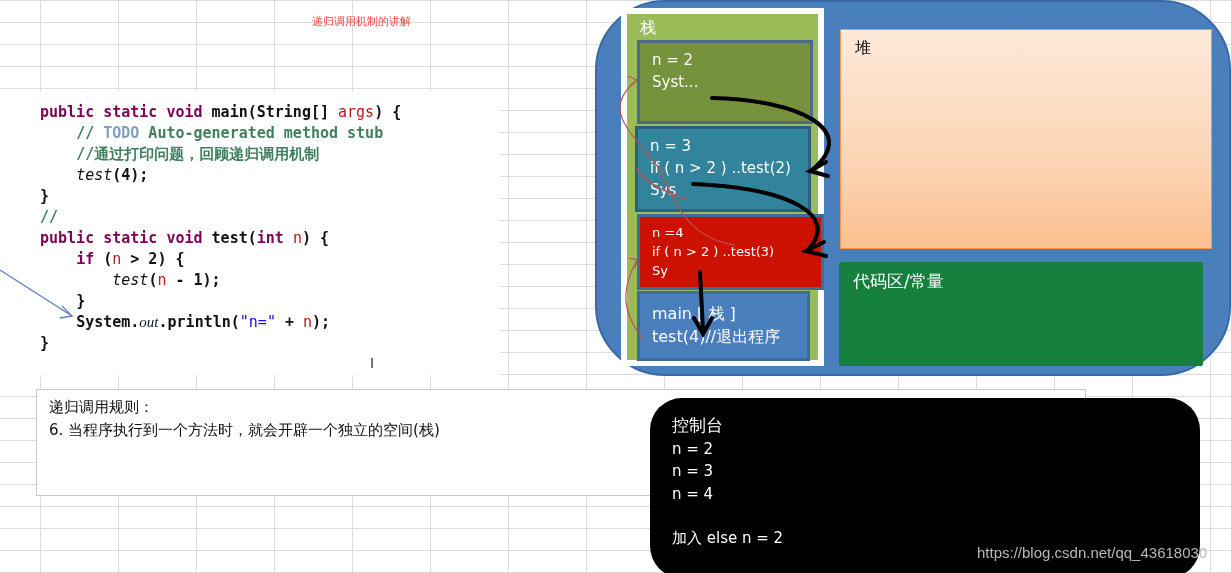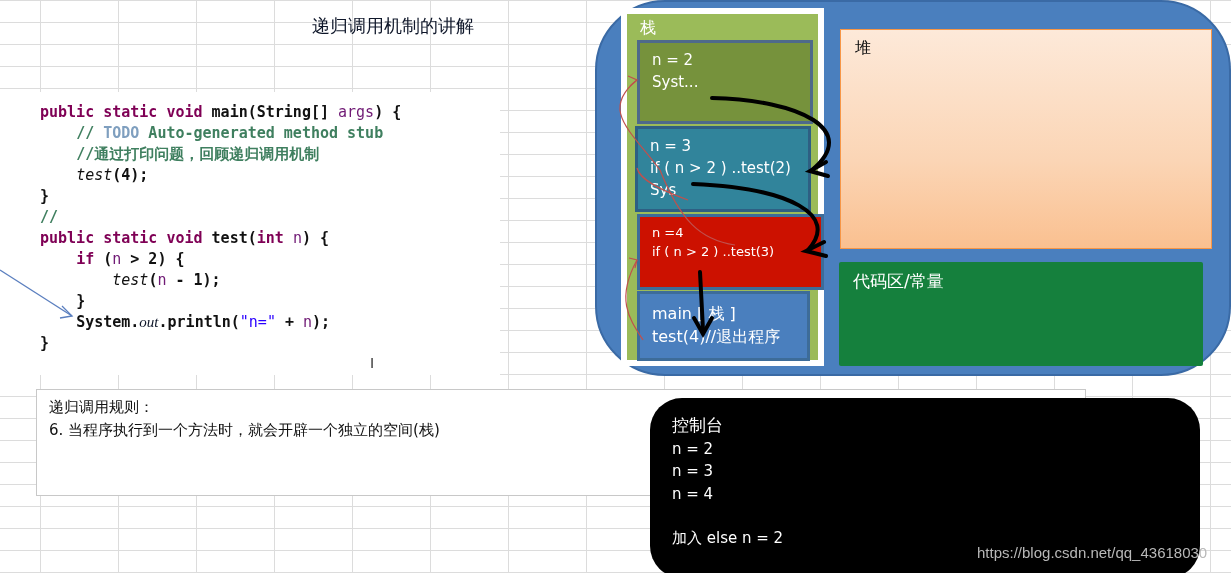--- a/index.html
+++ b/index.html
@@ -11,38 +11,38 @@
     position: absolute; inset: 0;
     background-image:
       linear-gradient(to right, #dcdcdc 1px, transparent 1px),
       linear-gradient(to bottom, #dcdcdc 1px, transparent 1px);
     background-size: 78px 22px;
     background-position: 40px 0px;
   }
 
   .title {
     position: absolute; left: 312px; top: 14px;
-    font-size: 18px; color: #0f172a;
+    font-size: 11px; color: #ef4444;
   }
 
   
   .code {
     position: absolute; left: 0; top: 92px; width: 500px; height: 283px;
     background: #ffffff;
     font-family: "DejaVu Sans Mono", monospace;
     font-size: 15px; line-height: 21px; color: #111;
     padding-left: 40px; padding-top: 10px;
   }
   .code .line { white-space: pre; height: 21px; }
   .kw { color: #7f0055; font-weight: bold; }
   .cm { color: #3f7f5f; font-weight: bold; }
   .todo { color: #7f9fbf; font-weight: bold; }
   .it { font-style: italic; }
   .str { color: #2a00ff; }
-  .var { color: #701a75; }
+  .var { color: #b91c1c; }
   .fld { color: #0f172a; font-style: italic; font-family: Liberation Serif, serif; }
   .b { font-weight: bold; }
   .cursor-mark { position: absolute; left: 370px; top: 355px; font-size: 14px; color: #333; }
 
   
   .memory {
     position: absolute; left: 595px; top: 0px; width: 636px; height: 376px;
     background: #4a7fbe; border-radius: 70px 70px 70px 70px;
     border: 2px solid #3a6aa5;
   }
@@ -130,20 +130,21 @@
   <div>Syst...</div>
 </div>
 <div class="frame f2">
   <div>n  = 3</div>
   <div>if ( n &gt; 2 ) ..test(2)</div>
   <div>Sys</div>
 </div>
 <div class="frame f3">
   <div>n  =4</div>
   <div>if ( n &gt; 2 ) ..test(3)</div>
+  <div>Sy</div>
 </div>
 <div class="frame f4">
   <div>main [ 栈 ]</div>
   <div>test(4)//退出程序</div>
 </div>
 
 <div class="heap">
   <div class="heap-label">堆</div>
 </div>
 <div class="code-area">

